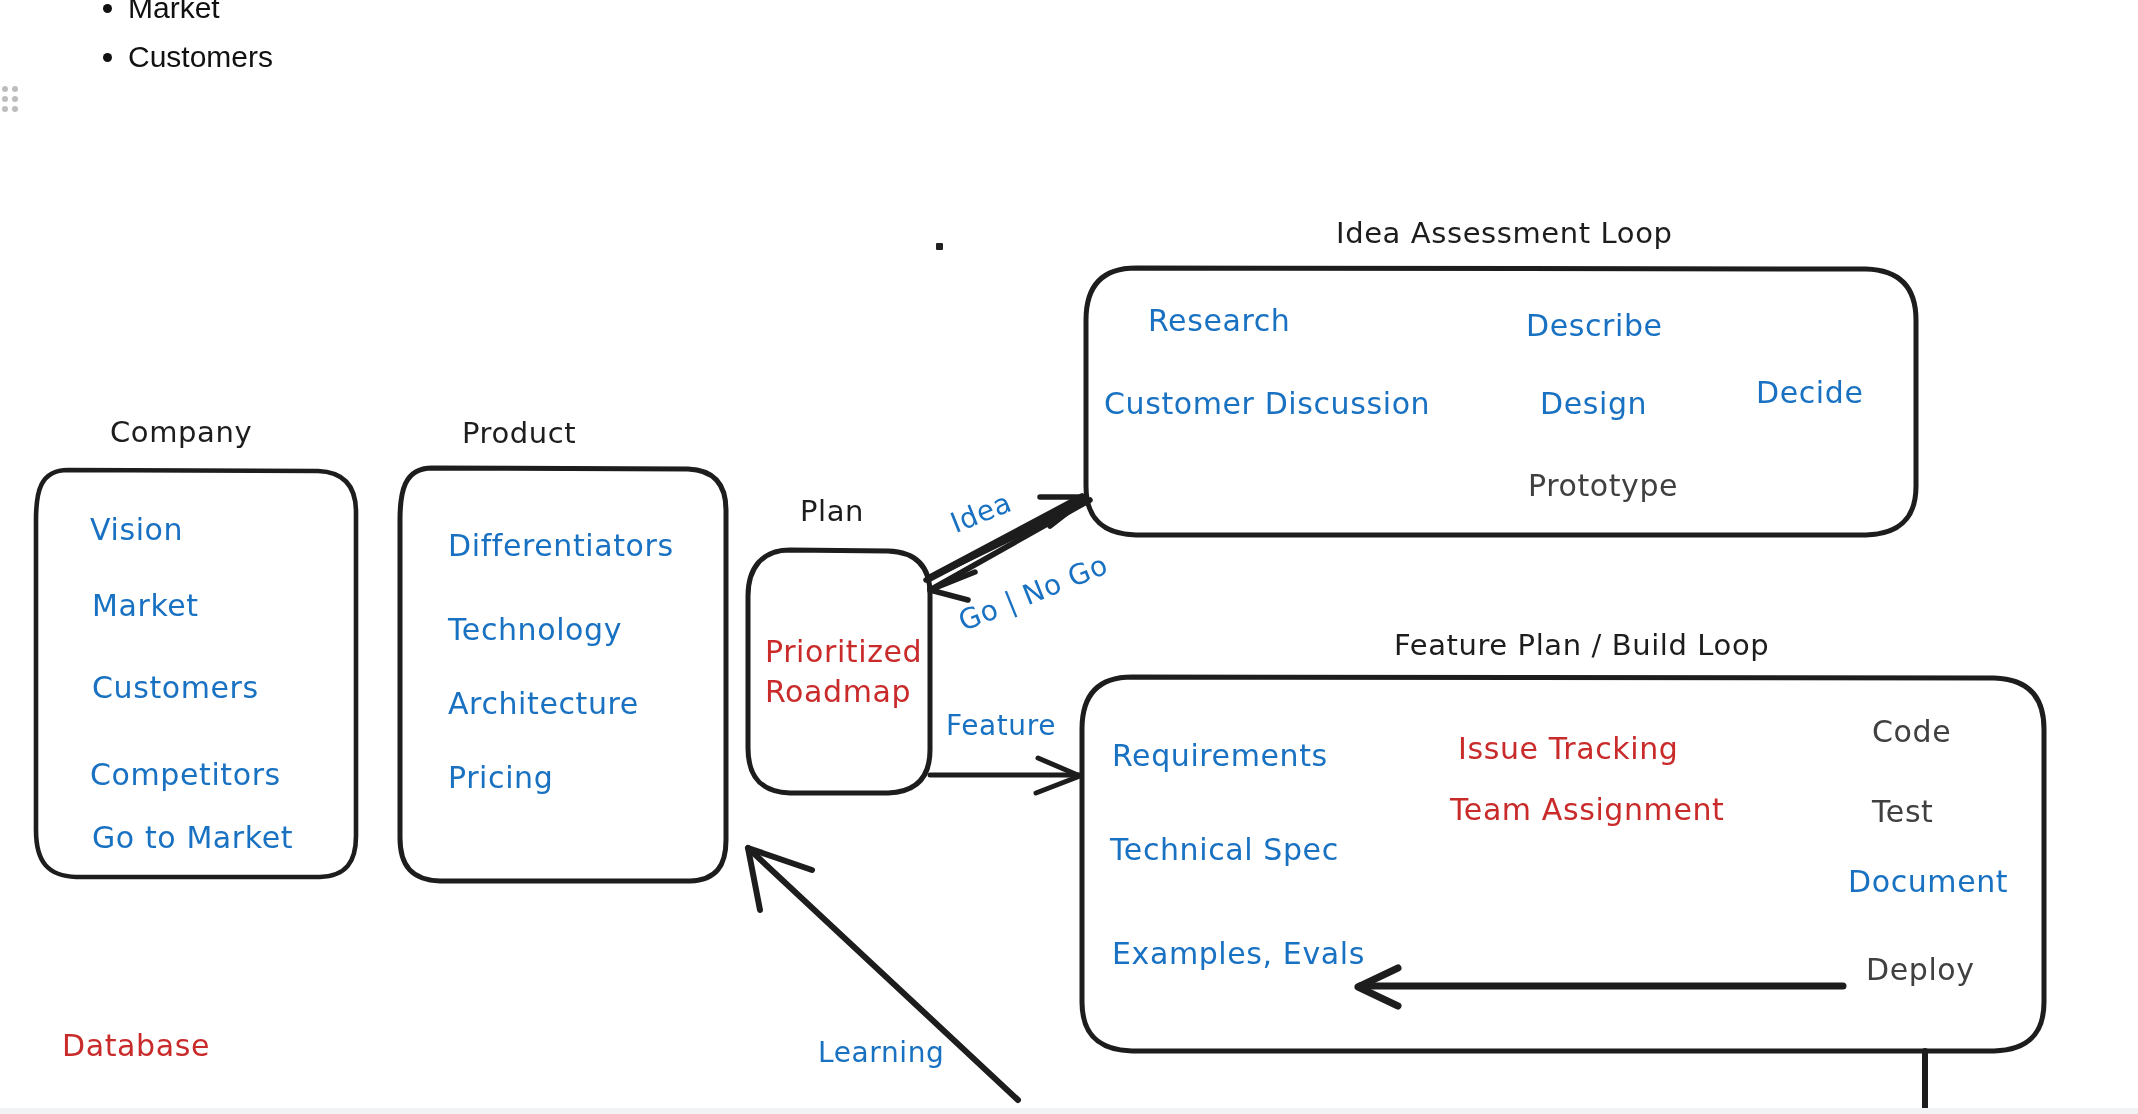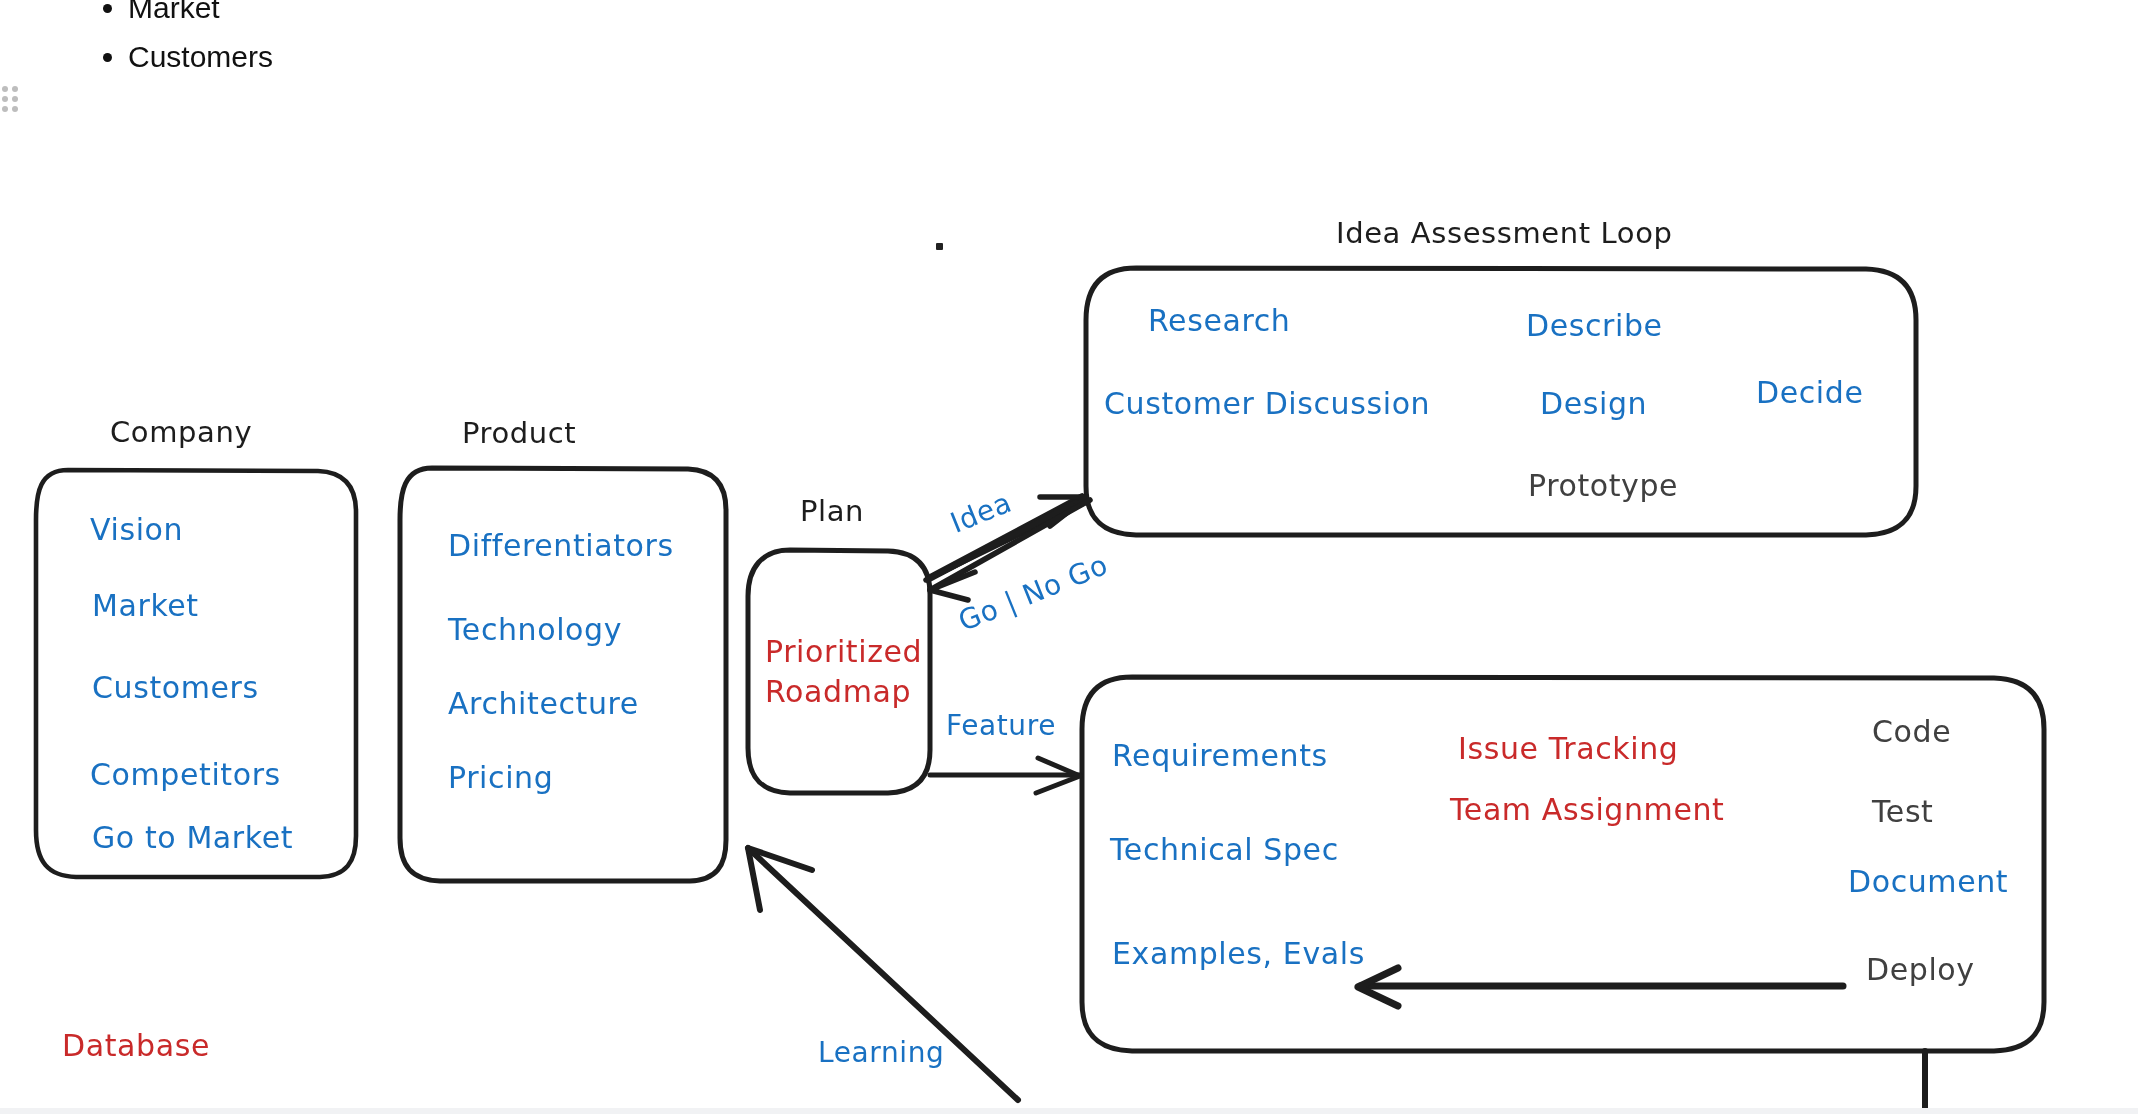--- a/index.html
+++ b/index.html
@@ -125,20 +125,21 @@
 
   <div class="hw blue" style="left:1148px;top:303px;">Research</div>
   <div class="hw blue" style="left:1104px;top:386px;">Customer Discussion</div>
 
   <div class="hw blue" style="left:1526px;top:308px;">Describe</div>
   <div class="hw blue" style="left:1540px;top:386px;">Design</div>
   <div class="hw green" style="left:1528px;top:468px;">Prototype</div>
 
   <div class="hw blue" style="left:1756px;top:375px;">Decide</div>
 
+  <div class="hw hw-title" style="left:1394px;top:628px;">Feature Plan / Build Loop</div>
 
   <div class="hw blue" style="left:1112px;top:738px;">Requirements</div>
   <div class="hw blue" style="left:1110px;top:832px;text-align:right;">Technical Spec</div>
   <div class="hw blue" style="left:1112px;top:936px;">Examples, Evals</div>
 
   <div class="hw red" style="left:1458px;top:731px;">Issue Tracking</div>
   <div class="hw red" style="left:1450px;top:792px;">Team Assignment</div>
 
   <div class="hw green" style="left:1872px;top:714px;">Code</div>
   <div class="hw green" style="left:1872px;top:794px;">Test</div>

